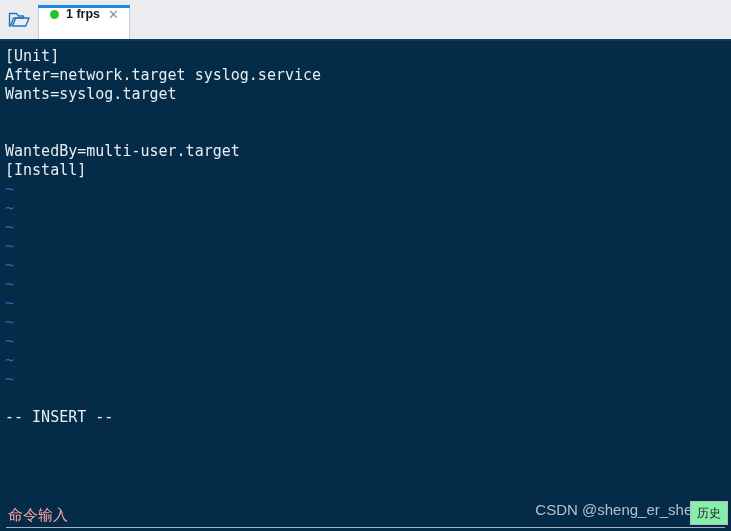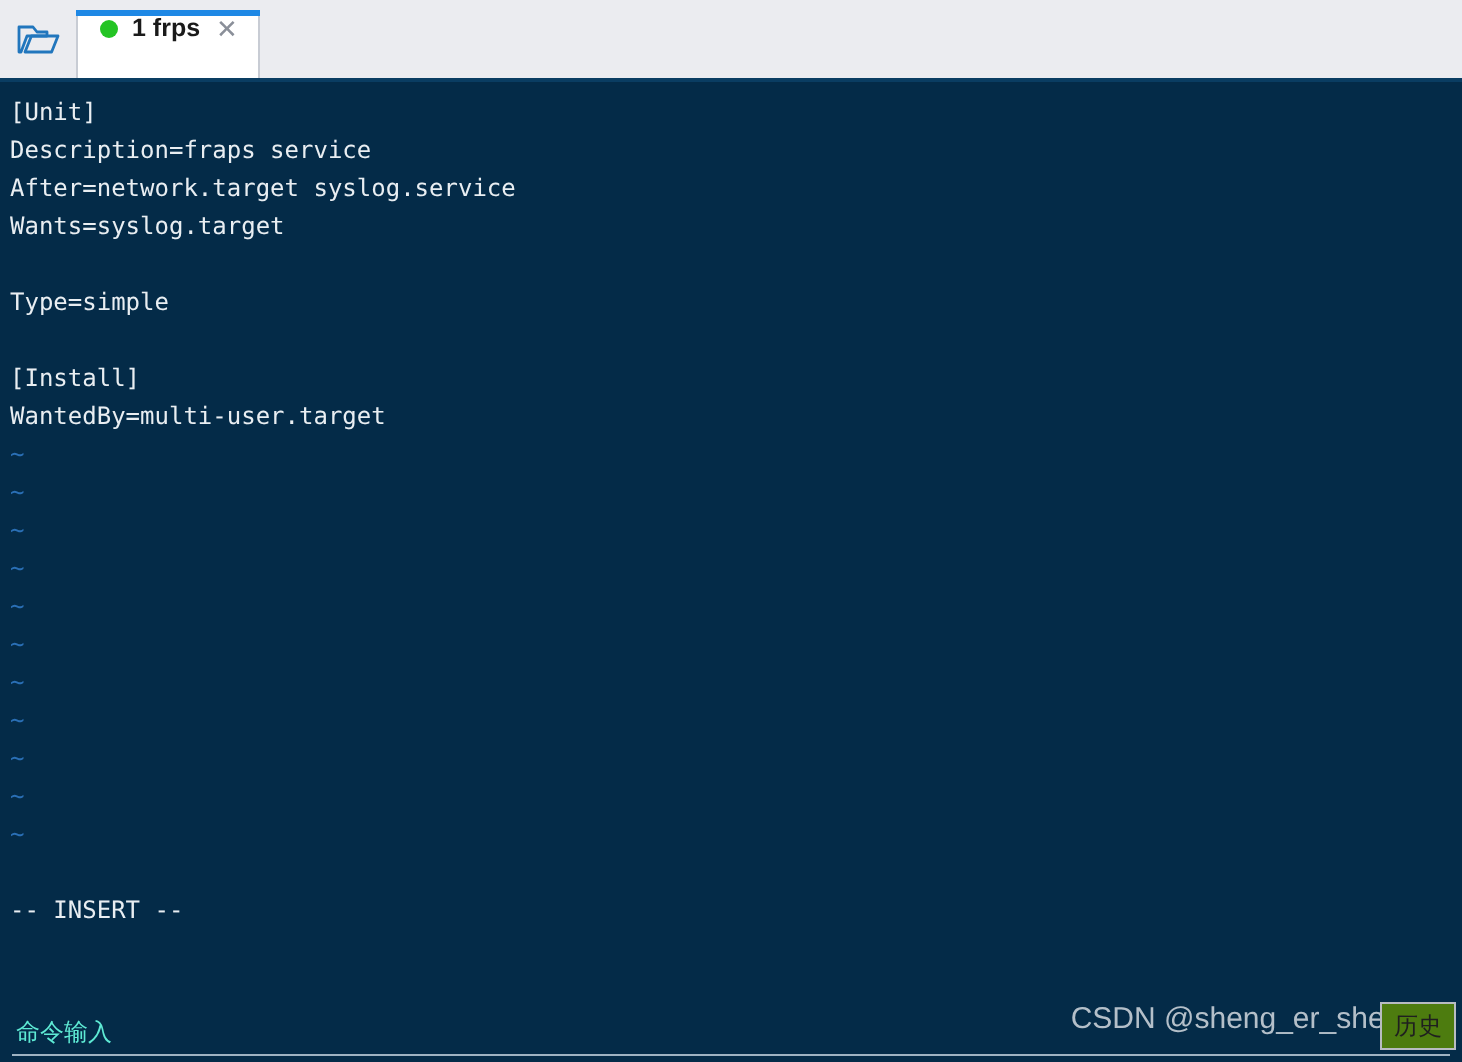--- a/index.html
+++ b/index.html
@@ -92,21 +92,21 @@
     left: 0; top: 41px;
     width: 731px;
     height: 449px;
     background: #042b48;
     overflow: hidden;
     padding: 6px 0 0 5px;
     box-sizing: border-box;
   }
   .tline {
     font-family: "DejaVu Sans Mono", monospace;
-    font-size: 12px;
+    font-size: 15px;
     line-height: 19px;
     height: 19px;
     color: #e9eef2;
     white-space: pre;
     letter-spacing: 0px;
   }
   .tline.tilde {
     color: #2a6fb5;
   }
   .tline.blank { color: transparent; }
@@ -125,42 +125,42 @@
     left: 6px;
     right: 6px;
     bottom: 3px;
     height: 1px;
     background: #9fb3c2;
   }
   .cmd-placeholder {
     position: absolute;
     left: 8px;
     bottom: 6px;
-    font-size: 12px;
-    color: #5eead4;
+    font-size: 15px;
+    color: #fca5a5;
     font-family: "DejaVu Sans", sans-serif;
     white-space: nowrap;
   }
   .watermark {
     position: absolute;
     right: 22px;
     top: 11px;
     font-size: 15px;
     color: #c3ccd4;
     font-family: "Liberation Sans", sans-serif;
     white-space: nowrap;
     opacity: 0.92;
   }
   .history-btn {
     position: absolute;
     right: 3px;
     bottom: 6px;
     width: 38px;
     height: 24px;
-    background: #4d7c0f;
+    background: #86efac;
     border: 1px solid #b8bcc2;
     box-sizing: border-box;
     display: flex;
     align-items: center;
     justify-content: center;
     font-size: 12px;
     color: #1f1f1f;
     font-family: "DejaVu Sans", sans-serif;
   }
 </style>
@@ -181,28 +181,26 @@
 
     <div class="tab">
       <span class="tab-dot"></span>
       <span class="tab-label">1 frps</span>
       <span class="tab-close">✕</span>
     </div>
   </div>
 
   <div class="terminal">
     <div class="tline">[Unit]</div>
-    <div class="tline">Description=fraps service</div>
     <div class="tline">After=network.target syslog.service</div>
     <div class="tline">Wants=syslog.target</div>
     <div class="tline blank"></div>
-    <div class="tline">Type=simple</div>
     <div class="tline blank"></div>
+    <div class="tline">WantedBy=multi-user.target</div>
     <div class="tline">[Install]</div>
-    <div class="tline">WantedBy=multi-user.target</div>
 
     <div class="tline tilde">~</div>
     <div class="tline tilde">~</div>
     <div class="tline tilde">~</div>
     <div class="tline tilde">~</div>
     <div class="tline tilde">~</div>
     <div class="tline tilde">~</div>
     <div class="tline tilde">~</div>
     <div class="tline tilde">~</div>
     <div class="tline tilde">~</div>

